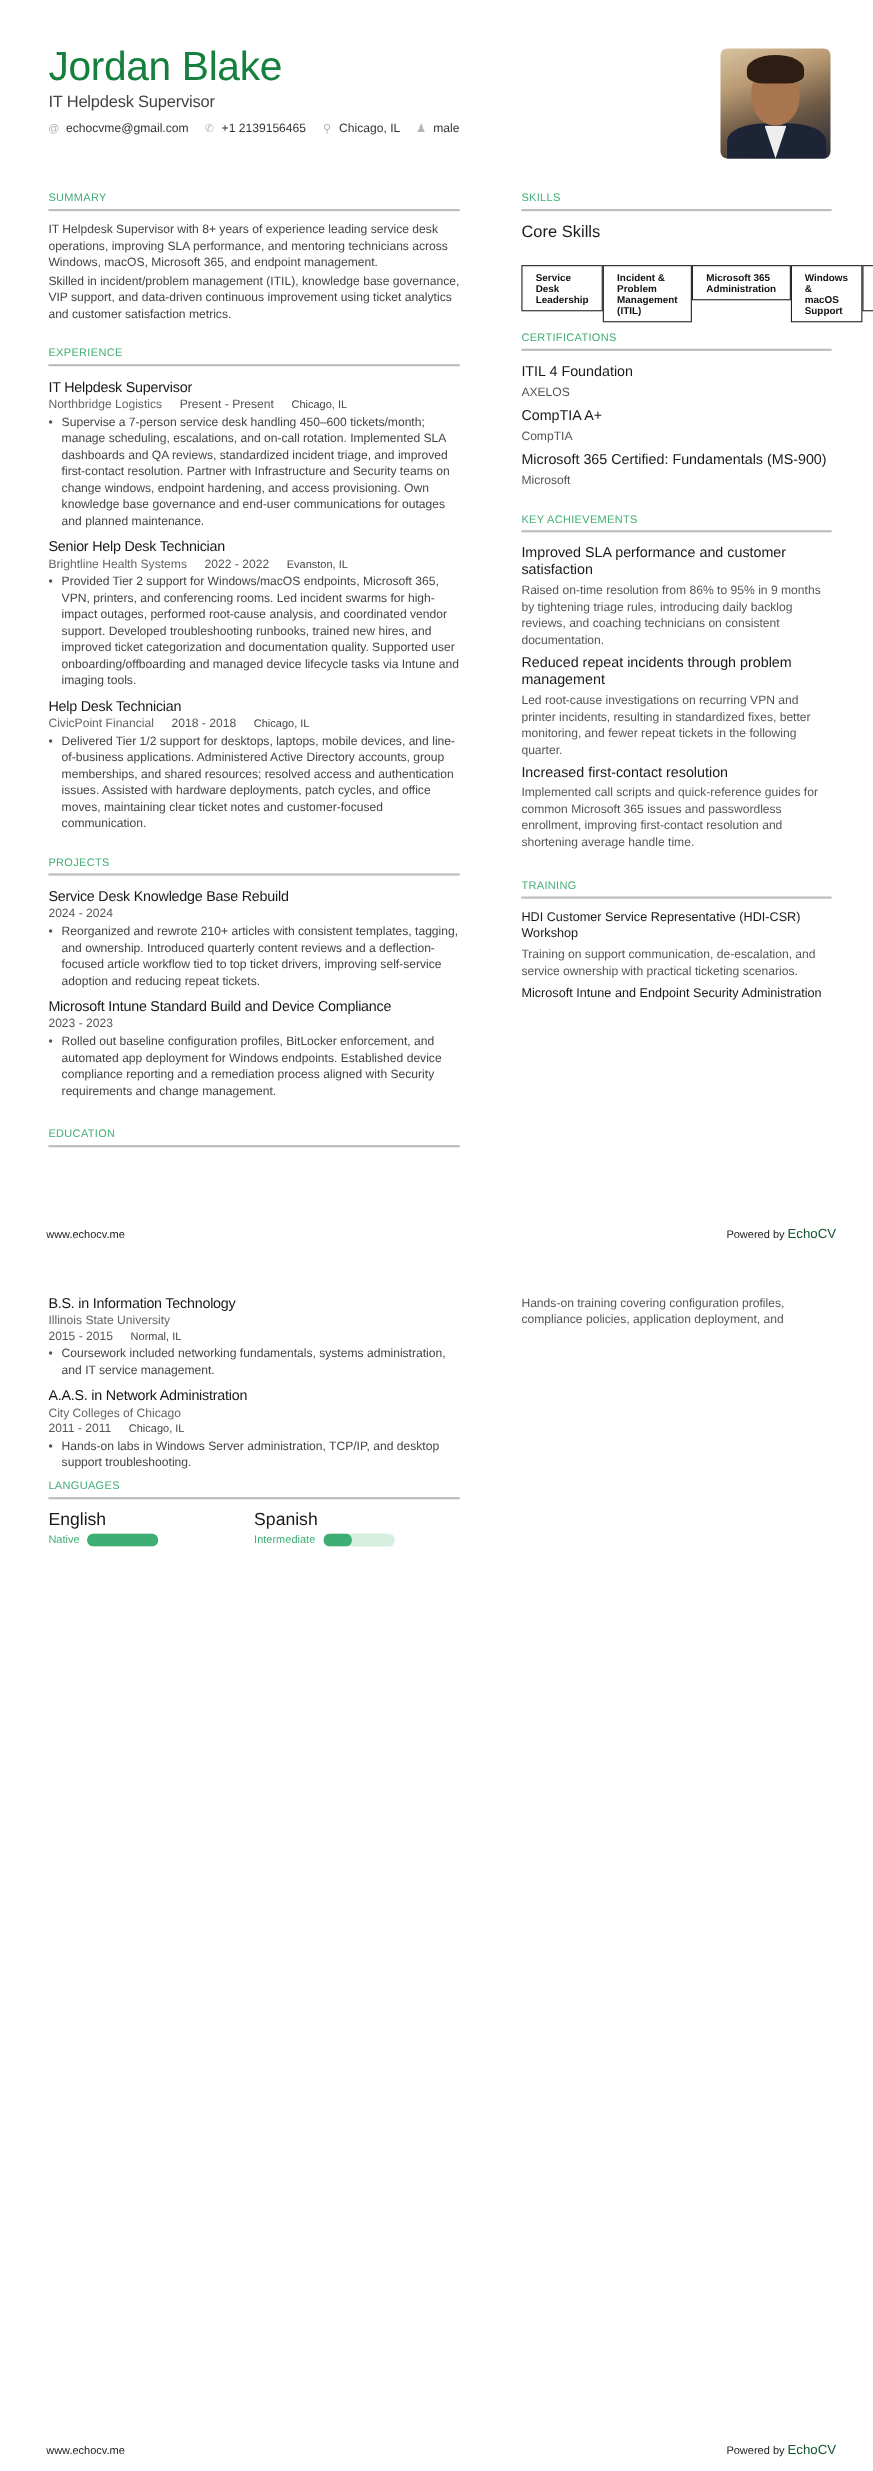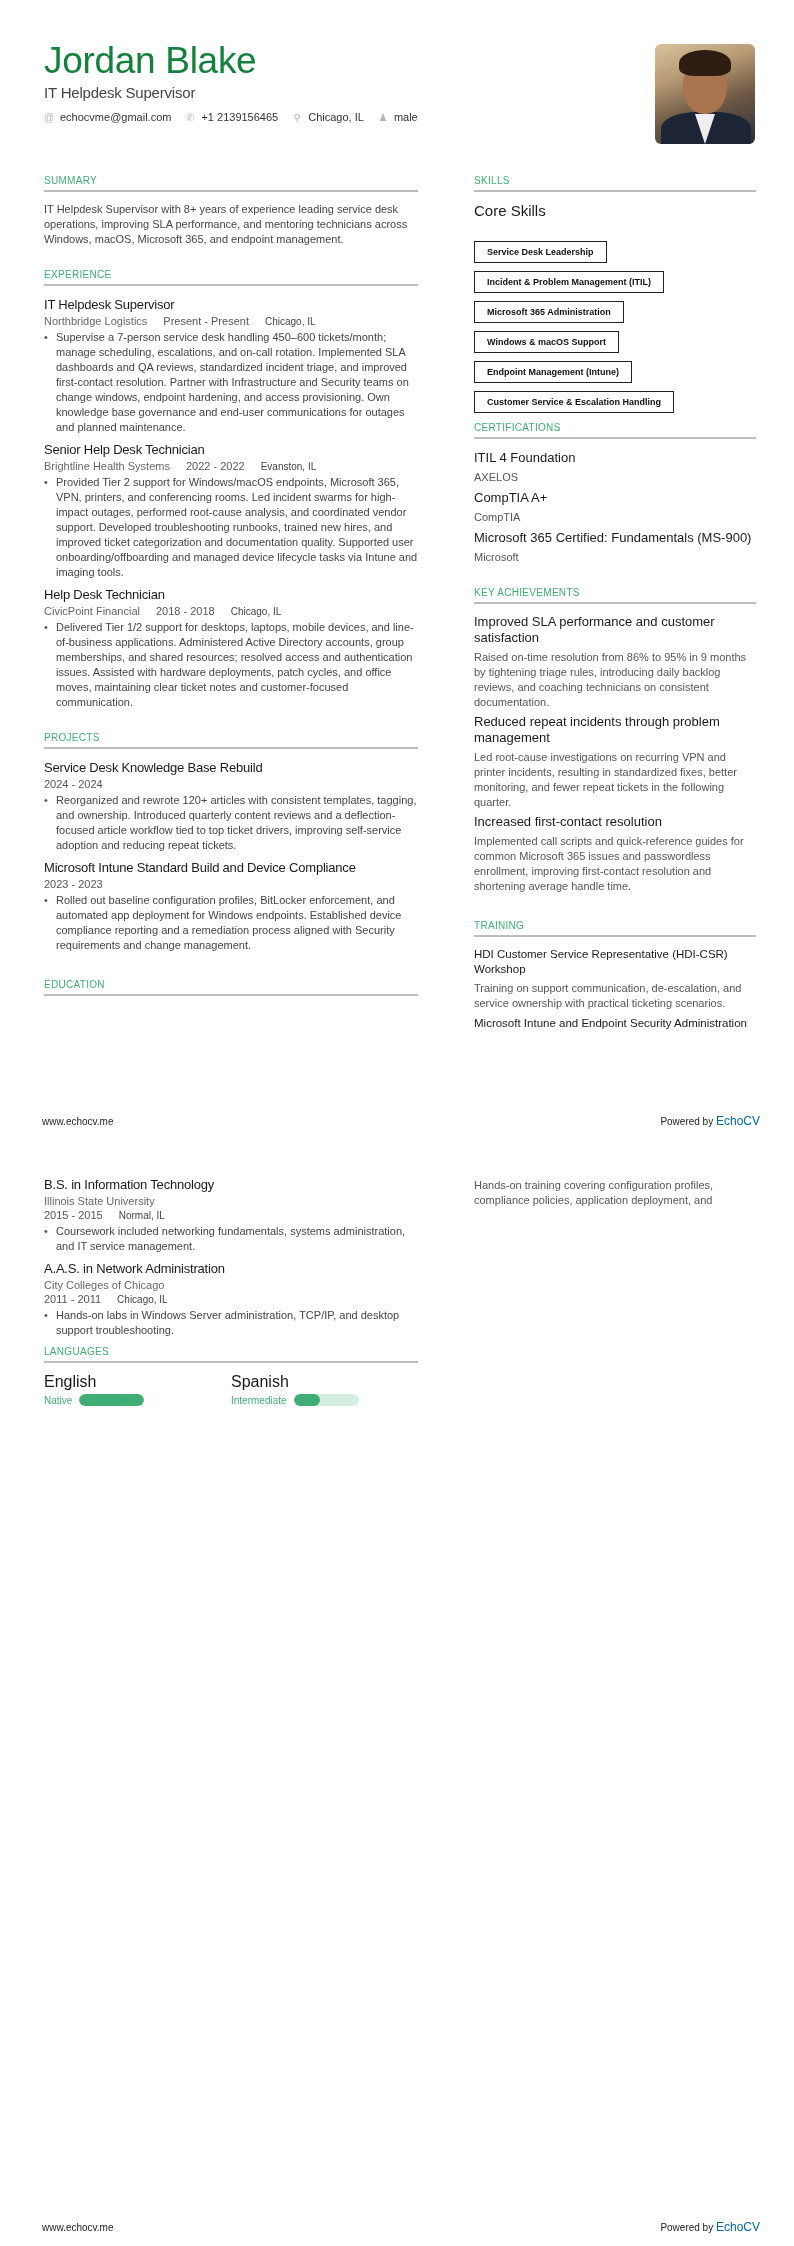--- a/index.html
+++ b/index.html
@@ -31,33 +31,33 @@
   .item-title { font-size: 13px; color: #1a1a1a; line-height: 17px; letter-spacing: -0.2px; }
   .meta { font-size: 11px; color: #555; margin-top: 2px; display: flex; gap: 16px; align-items: baseline; }
   .meta .org { color: #666; }
   .meta .loc { font-size: 10px; color: #444; }
   .bullet { display: flex; font-size: 11px; color: #444; line-height: 15px; margin-top: 3px; }
   .bullet .dot { width: 12px; flex: none; color: #555; }
   .entry { margin-bottom: 6px; }
 
   .skill-sub { font-size: 15px; color: #1a1a1a; margin-bottom: 22px; }
   .chip { display: inline-block; border: 1px solid #222; font-size: 9px; font-weight: bold; color: #111; padding: 5px 12px; margin-bottom: 8px; }
-  .chips { display: flex; flex-direction: column; align-items: flex-start; }
+  .chips { display: flex; flex-direction: row; align-items: flex-start; }
 
   .cert-name { font-size: 13px; color: #1a1a1a; line-height: 17px; margin-top: 4px; }
   .cert-org { font-size: 11px; color: #555; line-height: 16px; margin-top: 3px; }
 
   .ach-title { font-size: 13px; color: #1a1a1a; line-height: 16px; margin-top: 4px; }
   .ach-desc { font-size: 11px; color: #555; line-height: 15px; margin-top: 4px; }
 
   .tr-title { font-size: 11.5px; color: #1a1a1a; line-height: 15px; margin-top: 3px; }
   .tr-desc { font-size: 11px; color: #555; line-height: 15px; margin-top: 4px; }
 
   .footer { position: absolute; left: 42px; width: 718px; display: flex; justify-content: space-between; align-items: baseline; font-size: 10px; color: #222; }
-  .footer .brand { font-size: 12px; color: #0369a1; }
+  .footer .brand { font-size: 12px; color: #14532d; }
 
   .langs { display: flex; }
   .lang { width: 191px; }
   .lang-name { font-size: 16px; color: #1a1a1a; }
   .lang-row { display: flex; align-items: center; margin-top: 3px; }
   .lang-level { font-size: 10px; color: #3fae74; margin-right: 7px; }
   .bar { width: 65px; height: 12px; border-radius: 6px; background: #d6efe0; overflow: hidden; }
   .bar .fill { height: 100%; background: #3fae74; border-radius: 6px; }
 </style>
 </head>
@@ -92,20 +92,21 @@
     <div class="body"></div>
     <div class="collar"></div>
     <div class="face"></div>
     <div class="hair"></div>
   </div>
 
   <div class="col-left" style="top:175px;">
     <section>
       <div class="sec-head">Summary</div>
       <p class="para">IT Helpdesk Supervisor with 8+ years of experience leading service desk operations, improving SLA performance, and mentoring technicians across Windows, macOS, Microsoft 365, and endpoint management.</p>
+      <p class="para" style="margin-top:2px;">Skilled in incident/problem management (ITIL), knowledge base governance, VIP support, and data-driven continuous improvement using ticket analytics and customer satisfaction metrics.</p>
     </section>
 
     <section style="margin-top:22px;">
       <div class="sec-head">Experience</div>
 
       <div class="entry">
         <div class="item-title">IT Helpdesk Supervisor</div>
         <div class="meta">
           <span class="org">Northbridge Logistics</span>
           <span>Present - Present</span>
@@ -146,21 +147,21 @@
 
     <section style="margin-top:22px;">
       <div class="sec-head">Projects</div>
       <div class="entry">
         <div class="item-title">Service Desk Knowledge Base Rebuild</div>
         <div class="meta">
             <span>2024 - 2024</span>
           </div>
         <div class="bullet">
           <span class="dot">•</span>
-          <span>Reorganized and rewrote 120+ articles with consistent templates, tagging, and ownership. Introduced quarterly content reviews and a deflection-focused article workflow tied to top ticket drivers, improving self-service adoption and reducing repeat tickets.</span>
+          <span>Reorganized and rewrote 210+ articles with consistent templates, tagging, and ownership. Introduced quarterly content reviews and a deflection-focused article workflow tied to top ticket drivers, improving self-service adoption and reducing repeat tickets.</span>
         </div>
       </div>
       <div class="entry">
         <div class="item-title">Microsoft Intune Standard Build and Device Compliance</div>
         <div class="meta">
             <span>2023 - 2023</span>
           </div>
         <div class="bullet">
           <span class="dot">•</span>
           <span>Rolled out baseline configuration profiles, BitLocker enforcement, and automated app deployment for Windows endpoints. Established device compliance reporting and a remediation process aligned with Security requirements and change management.</span>

